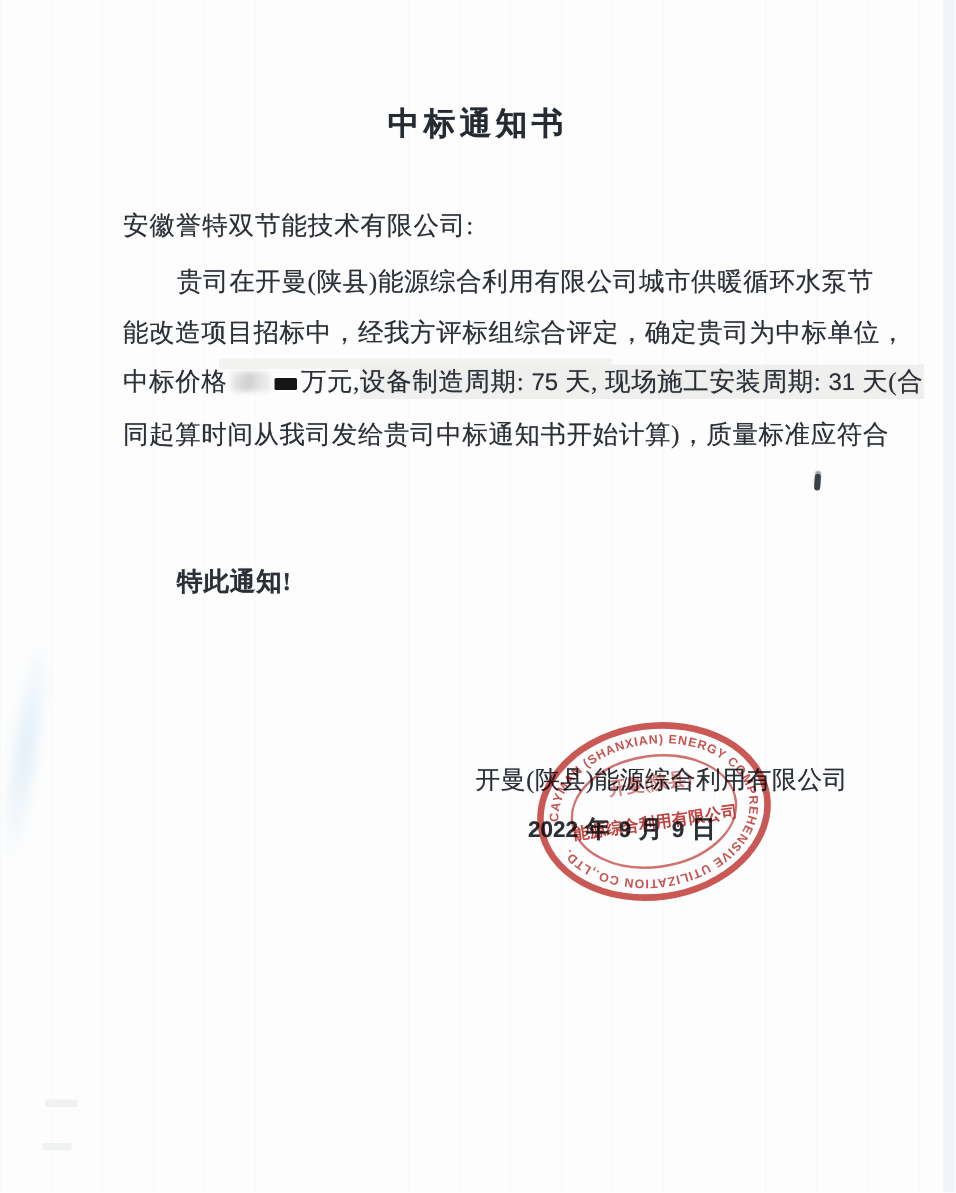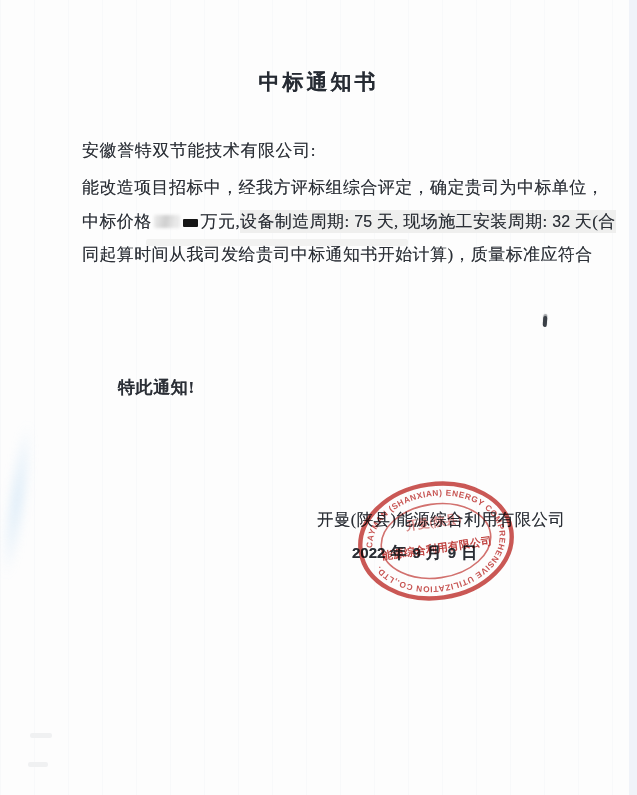--- a/index.html
+++ b/index.html
@@ -95,22 +95,23 @@
 <div class="scan-streaks"></div>
 <div class="edge-right"></div>
 <div class="smudge-blue"></div>
 <div class="scanband"></div>
 
 <div class="doc-title">中标通知书</div>
 
 <div class="salutation wrapnum">安徽誉特双节能技术有限公司:</div>
 
 <div class="bodytext" id="body-paragraph">
+    <div class="bline indent"><span>贵司在开曼(陕县)能源综合利用有限公司城市供暖循环水泵节</span></div>
     <div class="bline"><span>能改造项目招标中，经我方评标组综合评定，确定贵司为中标单位，</span></div>
-    <div class="bline"><span>中标价格</span><span class="redact-blur"></span><span class="redact-bar"></span><span>万元,</span><span class="hl">设备制造周期: <span class="num">75</span> 天, 现场施工安装周期: <span class="num">32</span> 天(合</span></div>
+    <div class="bline"><span>中标价格</span><span class="redact-blur"></span><span class="redact-bar"></span><span>万元,</span><span class="hl">设备制造周期: <span class="num">75</span> 天, 现场施工安装周期: <span class="num">31</span> 天(合</span></div>
     <div class="bline"><span>同起算时间从我司发给贵司中标通知书开始计算)，质量标准应符合</span></div>
   </div>
 
 <div class="closing">特此通知!</div>
 
 <div class="ink-mark"></div>
 
 <div class="sig-company">开曼(陕县)能源综合利用有限公司</div>
 <div class="sig-date wrapnum"><span class="num">2022</span> 年 <span class="num">9</span> 月 <span class="num">9</span> 日</div>
 

